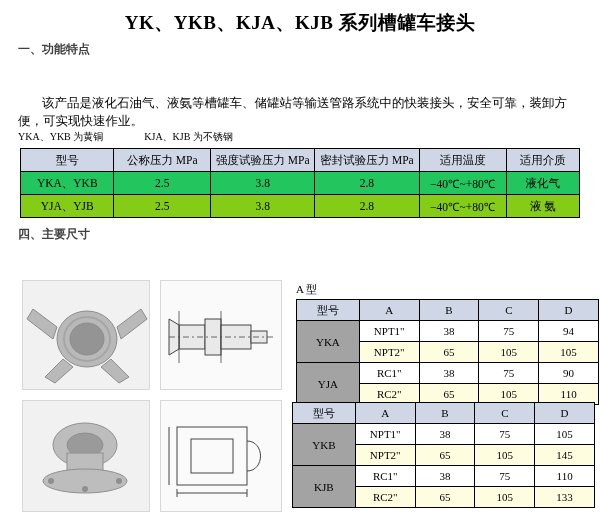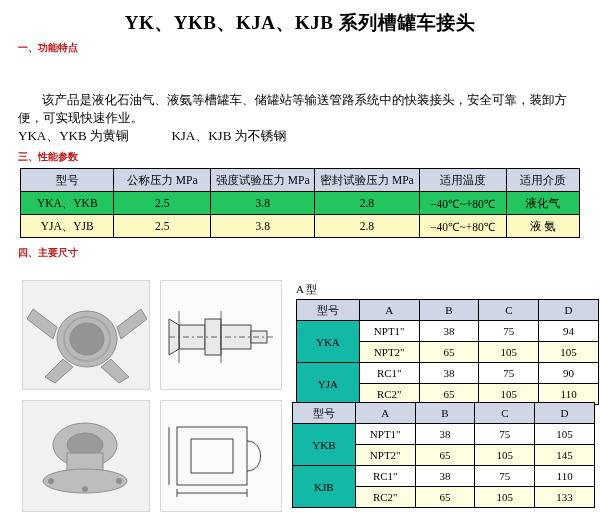--- a/index.html
+++ b/index.html
@@ -19,35 +19,35 @@
   .title {
     text-align: center;
     font-size: 19px;
     font-weight: bold;
     font-family: "Liberation Serif", serif;
     margin: 10px 0 4px 0;
     letter-spacing: 0.5px;
   }
 
   .section-head {
-    color: #b91c1c;
+    color: #404040;
     font-weight: bold;
-    font-size: 10px;
+    font-size: 12px;
     margin: 5px 0 2px 18px;
     font-family: "Liberation Sans", sans-serif;
   }
   .body-text {
     font-size: 12.5px;
     line-height: 1.45;
     margin: 0 18px 0 18px;
     font-family: "Liberation Serif", serif;
   }
   .body-text.indent { text-indent: 24px; margin-top: 36px; }
   .mat-line {
-    font-size: 13px;
+    font-size: 10px;
     margin: 0 18px;
     font-family: "Liberation Serif", serif;
   }
   .mat-line .gap { display: inline-block; width: 36px; }
 
   
   table.spec {
     border-collapse: collapse;
     margin: 4px auto 0 auto;
     width: 560px;
@@ -55,21 +55,21 @@
     font-family: "Liberation Serif", serif;
   }
   table.spec th, table.spec td {
     border: 1px solid #000;
     text-align: center;
     padding: 3px 2px;
     height: 23px;
   }
   table.spec thead th { background: #cfd7e6; font-weight: normal; }
   table.spec tbody tr.r1 td { background: #22c55e; }
-  table.spec tbody tr.r2 td { background: #fef9c3; }
+  table.spec tbody tr.r2 td { background: #84cc16; }
 
   
   .dim-block { position: absolute; }
   .dim-label {
     font-size: 11px;
     font-family: "Liberation Serif", serif;
     margin-bottom: 2px;
   }
   table.dim {
     border-collapse: collapse;
@@ -77,21 +77,21 @@
     font-family: "Liberation Serif", serif;
     width: 303px;
   }
   table.dim th, table.dim td {
     border: 1px solid #000;
     text-align: center;
     padding: 1px 2px;
     height: 21px;
   }
   table.dim thead th { background: #cfd7e6; font-weight: normal; }
-  table.dim td.model { background: #14b8a6; margin-left: 44px; }
+  table.dim td.model { background: #a3a3a3; margin-left: 44px; }
   table.dim tr.alt td { background: #fffde0; }
   table.dim td.val { background: #ffffff; }
 
   
   .imgbox {
     position: absolute;
     background: #f2f2f2;
     border: 1px solid #d8d8d8;
     overflow: hidden;
   }
@@ -109,21 +109,20 @@
 
   <div class="section-head">一、功能特点</div>
   <div class="body-text indent">该产品是液化石油气、液氨等槽罐车、储罐站等输送管路系统中的快装接头，安全可靠，装卸方便，可实现快速作业。</div>
 
   <div class="mat-line">
     <span>YKA、YKB 为黄铜</span>
     <span class="gap"></span>
     <span>KJA、KJB 为不锈钢</span>
   </div>
 
-  <div class="section-head">三、性能参数</div>
 
   <table class="spec">
     <thead>
       <tr>
         <th style="width:96px">型号</th>
         <th style="width:100px">公称压力 MPa</th>
         <th style="width:108px">强度试验压力 MPa</th>
         <th style="width:108px">密封试验压力 MPa</th>
         <th style="width:88px">适用温度</th>
         <th style="width:76px">适用介质</th>

